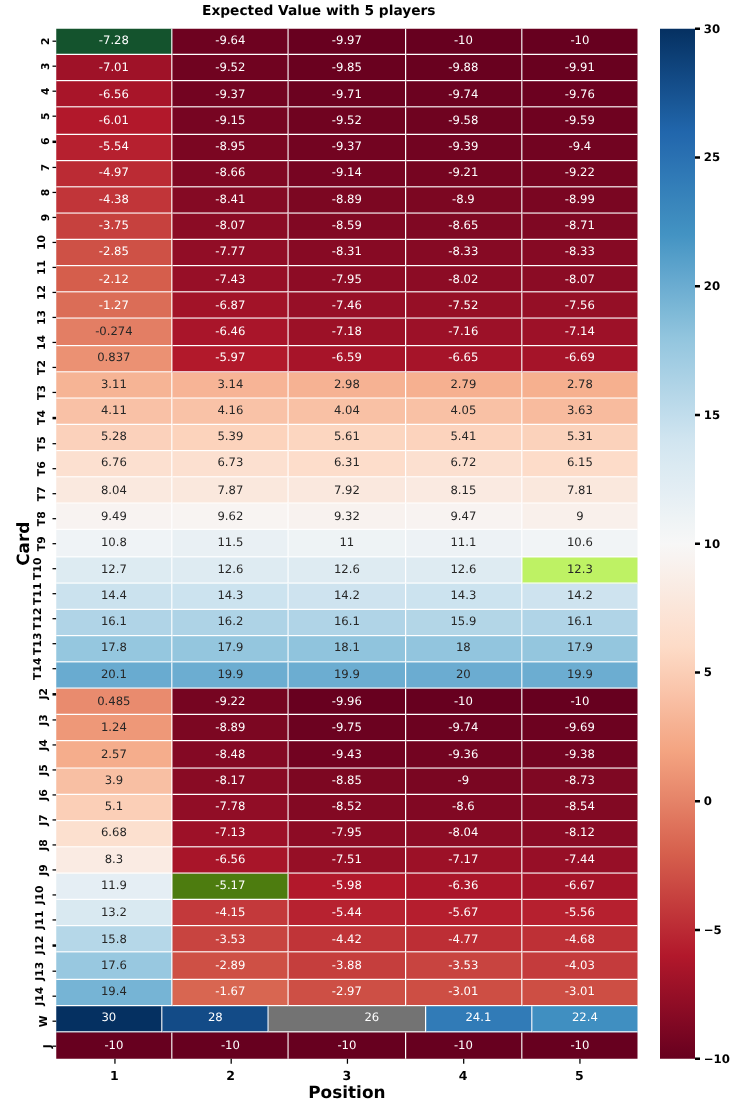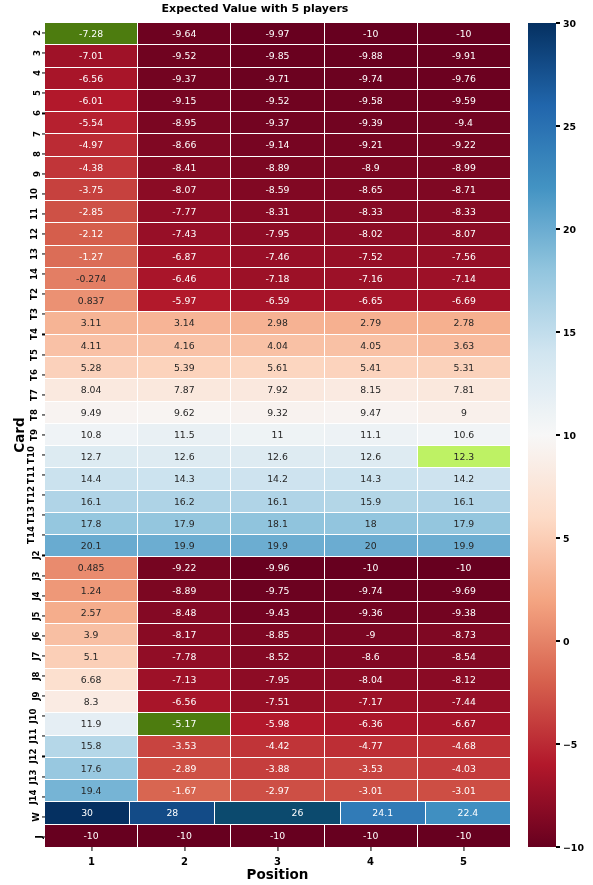--- a/index.html
+++ b/index.html
@@ -267,21 +267,21 @@
         <span class="tickmark"></span>
       </div>
       <div class="ytick">
         <span class="lbl">J</span>
         <span class="tickmark"></span>
       </div>
     </div>
 
   <div id="plot">
       <div class="hrow">
-        <div class="cell" style="background: #4d7c0f; color: rgb(255, 255, 255);">-7.28</div>
+        <div class="cell" style="background: #14532d; color: rgb(255, 255, 255);">-7.28</div>
         <div class="cell" style="background: rgb(110, 2, 32); color: rgb(255, 255, 255);">-9.64</div>
         <div class="cell" style="background: rgb(104, 0, 31); color: rgb(255, 255, 255);">-9.97</div>
         <div class="cell" style="background: rgb(103, 0, 31); color: rgb(255, 255, 255);">-10</div>
         <div class="cell" style="background: rgb(103, 0, 31); color: rgb(255, 255, 255);">-10</div>
       </div>
       <div class="hrow">
         <div class="cell" style="background: rgb(159, 18, 40); color: rgb(255, 255, 255);">-7.01</div>
         <div class="cell" style="background: rgb(112, 3, 32); color: rgb(255, 255, 255);">-9.52</div>
         <div class="cell" style="background: rgb(106, 1, 31); color: rgb(255, 255, 255);">-9.85</div>
         <div class="cell" style="background: rgb(105, 1, 31); color: rgb(255, 255, 255);">-9.88</div>
@@ -379,20 +379,27 @@
         <div class="cell" style="background: rgb(248, 187, 158); color: rgb(38, 38, 38);">3.63</div>
       </div>
       <div class="hrow">
         <div class="cell" style="background: rgb(251, 209, 187); color: rgb(38, 38, 38);">5.28</div>
         <div class="cell" style="background: rgb(252, 211, 188); color: rgb(38, 38, 38);">5.39</div>
         <div class="cell" style="background: rgb(252, 214, 192); color: rgb(38, 38, 38);">5.61</div>
         <div class="cell" style="background: rgb(252, 211, 189); color: rgb(38, 38, 38);">5.41</div>
         <div class="cell" style="background: rgb(251, 210, 187); color: rgb(38, 38, 38);">5.31</div>
       </div>
       <div class="hrow">
+        <div class="cell" style="background: rgb(252, 224, 208); color: rgb(38, 38, 38);">6.76</div>
+        <div class="cell" style="background: rgb(252, 224, 208); color: rgb(38, 38, 38);">6.73</div>
+        <div class="cell" style="background: rgb(253, 221, 203); color: rgb(38, 38, 38);">6.31</div>
+        <div class="cell" style="background: rgb(252, 224, 208); color: rgb(38, 38, 38);">6.72</div>
+        <div class="cell" style="background: rgb(253, 220, 201); color: rgb(38, 38, 38);">6.15</div>
+      </div>
+      <div class="hrow">
         <div class="cell" style="background: rgb(250, 233, 223); color: rgb(38, 38, 38);">8.04</div>
         <div class="cell" style="background: rgb(250, 232, 221); color: rgb(38, 38, 38);">7.87</div>
         <div class="cell" style="background: rgb(250, 232, 222); color: rgb(38, 38, 38);">7.92</div>
         <div class="cell" style="background: rgb(250, 234, 225); color: rgb(38, 38, 38);">8.15</div>
         <div class="cell" style="background: rgb(250, 232, 221); color: rgb(38, 38, 38);">7.81</div>
       </div>
       <div class="hrow">
         <div class="cell" style="background: rgb(248, 243, 241); color: rgb(38, 38, 38);">9.49</div>
         <div class="cell" style="background: rgb(248, 244, 242); color: rgb(38, 38, 38);">9.62</div>
         <div class="cell" style="background: rgb(248, 242, 239); color: rgb(38, 38, 38);">9.32</div>
@@ -491,20 +498,27 @@
         <div class="cell" style="background: rgb(151, 15, 39); color: rgb(255, 255, 255);">-7.44</div>
       </div>
       <div class="hrow">
         <div class="cell" style="background: rgb(229, 238, 244); color: rgb(38, 38, 38);">11.9</div>
         <div class="cell" style="background: #4d7c0f; color: rgb(255, 255, 255); text-align: center;">-5.17</div>
         <div class="cell" style="background: rgb(178, 24, 43); color: rgb(255, 255, 255);">-5.98</div>
         <div class="cell" style="background: rgb(171, 22, 42); color: rgb(255, 255, 255);">-6.36</div>
         <div class="cell" style="background: rgb(165, 20, 41); color: rgb(255, 255, 255);">-6.67</div>
       </div>
       <div class="hrow">
+        <div class="cell" style="background: rgb(217, 233, 241); color: rgb(38, 38, 38);">13.2</div>
+        <div class="cell" style="background: rgb(195, 57, 59); color: rgb(255, 255, 255);">-4.15</div>
+        <div class="cell" style="background: rgb(183, 34, 48); color: rgb(255, 255, 255);">-5.44</div>
+        <div class="cell" style="background: rgb(181, 30, 46); color: rgb(255, 255, 255);">-5.67</div>
+        <div class="cell" style="background: rgb(182, 32, 47); color: rgb(255, 255, 255);">-5.56</div>
+      </div>
+      <div class="hrow">
         <div class="cell" style="background: rgb(181, 215, 232); color: rgb(38, 38, 38);">15.8</div>
         <div class="cell" style="background: rgb(200, 68, 64); color: rgb(255, 255, 255);">-3.53</div>
         <div class="cell" style="background: rgb(192, 52, 56); color: rgb(255, 255, 255);">-4.42</div>
         <div class="cell" style="background: rgb(189, 46, 53); color: rgb(255, 255, 255);">-4.77</div>
         <div class="cell" style="background: rgb(190, 48, 54); color: rgb(255, 255, 255);">-4.68</div>
       </div>
       <div class="hrow">
         <div class="cell" style="background: rgb(152, 200, 224); color: rgb(38, 38, 38);">17.6</div>
         <div class="cell" style="background: rgb(206, 80, 69); color: rgb(255, 255, 255);">-2.89</div>
         <div class="cell" style="background: rgb(197, 62, 61); color: rgb(255, 255, 255);">-3.88</div>
@@ -514,21 +528,21 @@
       <div class="hrow">
         <div class="cell" style="background: rgb(118, 180, 213); color: rgb(38, 38, 38);">19.4</div>
         <div class="cell" style="background: rgb(216, 102, 81); color: rgb(255, 255, 255);">-1.67</div>
         <div class="cell" style="background: rgb(205, 79, 69); color: rgb(255, 255, 255);">-2.97</div>
         <div class="cell" style="background: rgb(205, 78, 68); color: rgb(255, 255, 255);">-3.01</div>
         <div class="cell" style="background: rgb(205, 78, 68); color: rgb(255, 255, 255);">-3.01</div>
       </div>
       <div class="hrow">
         <div class="cell" style="background: rgb(5, 48, 97); color: rgb(255, 255, 255);">30</div>
         <div class="cell" style="background: rgb(19, 75, 135); color: rgb(255, 255, 255);">28</div>
-        <div class="cell" style="background: #0c4a6e; color: rgb(255, 255, 255); padding-left: 40px;">26</div>
+        <div class="cell" style="background: #737373; color: rgb(255, 255, 255); padding-left: 40px;">26</div>
         <div class="cell" style="background: rgb(49, 123, 183); color: rgb(255, 255, 255);">24.1</div>
         <div class="cell" style="background: rgb(64, 143, 193); color: rgb(255, 255, 255);">22.4</div>
       </div>
       <div class="hrow">
         <div class="cell" style="background: rgb(103, 0, 31); color: rgb(255, 255, 255);">-10</div>
         <div class="cell" style="background: rgb(103, 0, 31); color: rgb(255, 255, 255);">-10</div>
         <div class="cell" style="background: rgb(103, 0, 31); color: rgb(255, 255, 255);">-10</div>
         <div class="cell" style="background: rgb(103, 0, 31); color: rgb(255, 255, 255);">-10</div>
         <div class="cell" style="background: rgb(103, 0, 31); color: rgb(255, 255, 255);">-10</div>
       </div>

